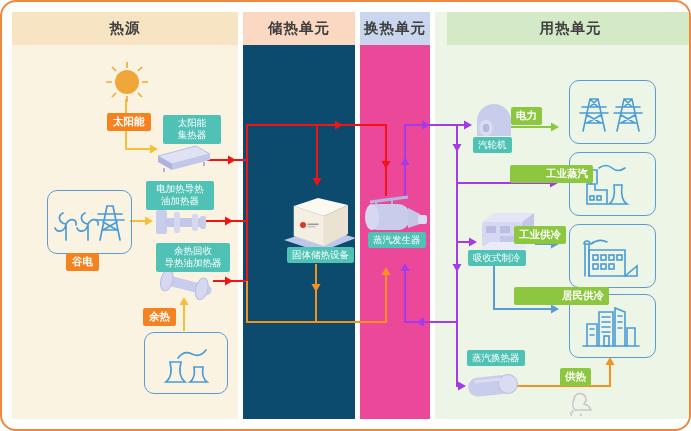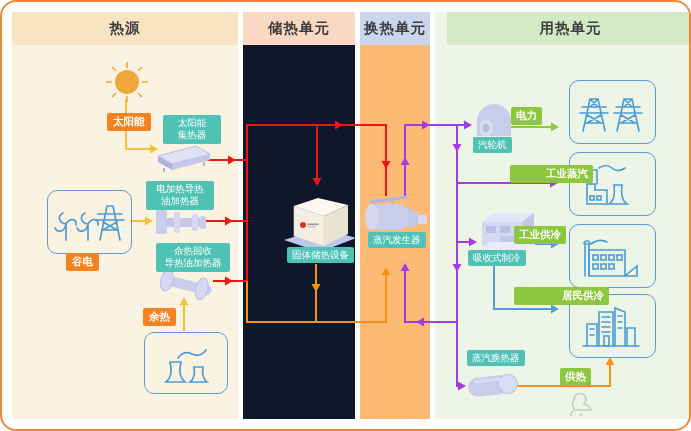--- a/index.html
+++ b/index.html
@@ -9,23 +9,23 @@
     overflow:hidden;box-sizing:border-box;
     border:2px solid #F0873C;border-radius:16px;
   }
   .panel{position:absolute;top:10px;height:407px;}
   .panel .hdr{
     height:33px;line-height:33px;text-align:center;
     font-size:14.5px;font-weight:bold;color:#3f3f3f;letter-spacing:1px;
   }
   .p-source{left:10px;width:226px;background:#FBF3E2;}
   .p-source .hdr{background:#F7E4C3;}
-  .p-storage{left:241px;width:112px;background:#0f172a;}
+  .p-storage{left:241px;width:112px;background:#0c4a6e;}
   .p-storage .hdr{background:#FAD8C2;}
-  .p-exchange{left:358px;width:70px;background:#fdba74;}
+  .p-exchange{left:358px;width:70px;background:#ec4899;}
   .p-exchange .hdr{background:#C9D6EE;}
   .p-consume{left:433px;width:247px;background:#EDF5E6;padding-left:12px;}
   .p-consume .hdr{background:#D4EAC6;}
 
   svg.overlay{position:absolute;left:0;top:0;z-index:2;}
   .icon{position:absolute;z-index:3;}
 
   .chip{
     position:absolute;z-index:4;color:#fff;text-align:center;
     border-radius:2px;white-space:nowrap;

